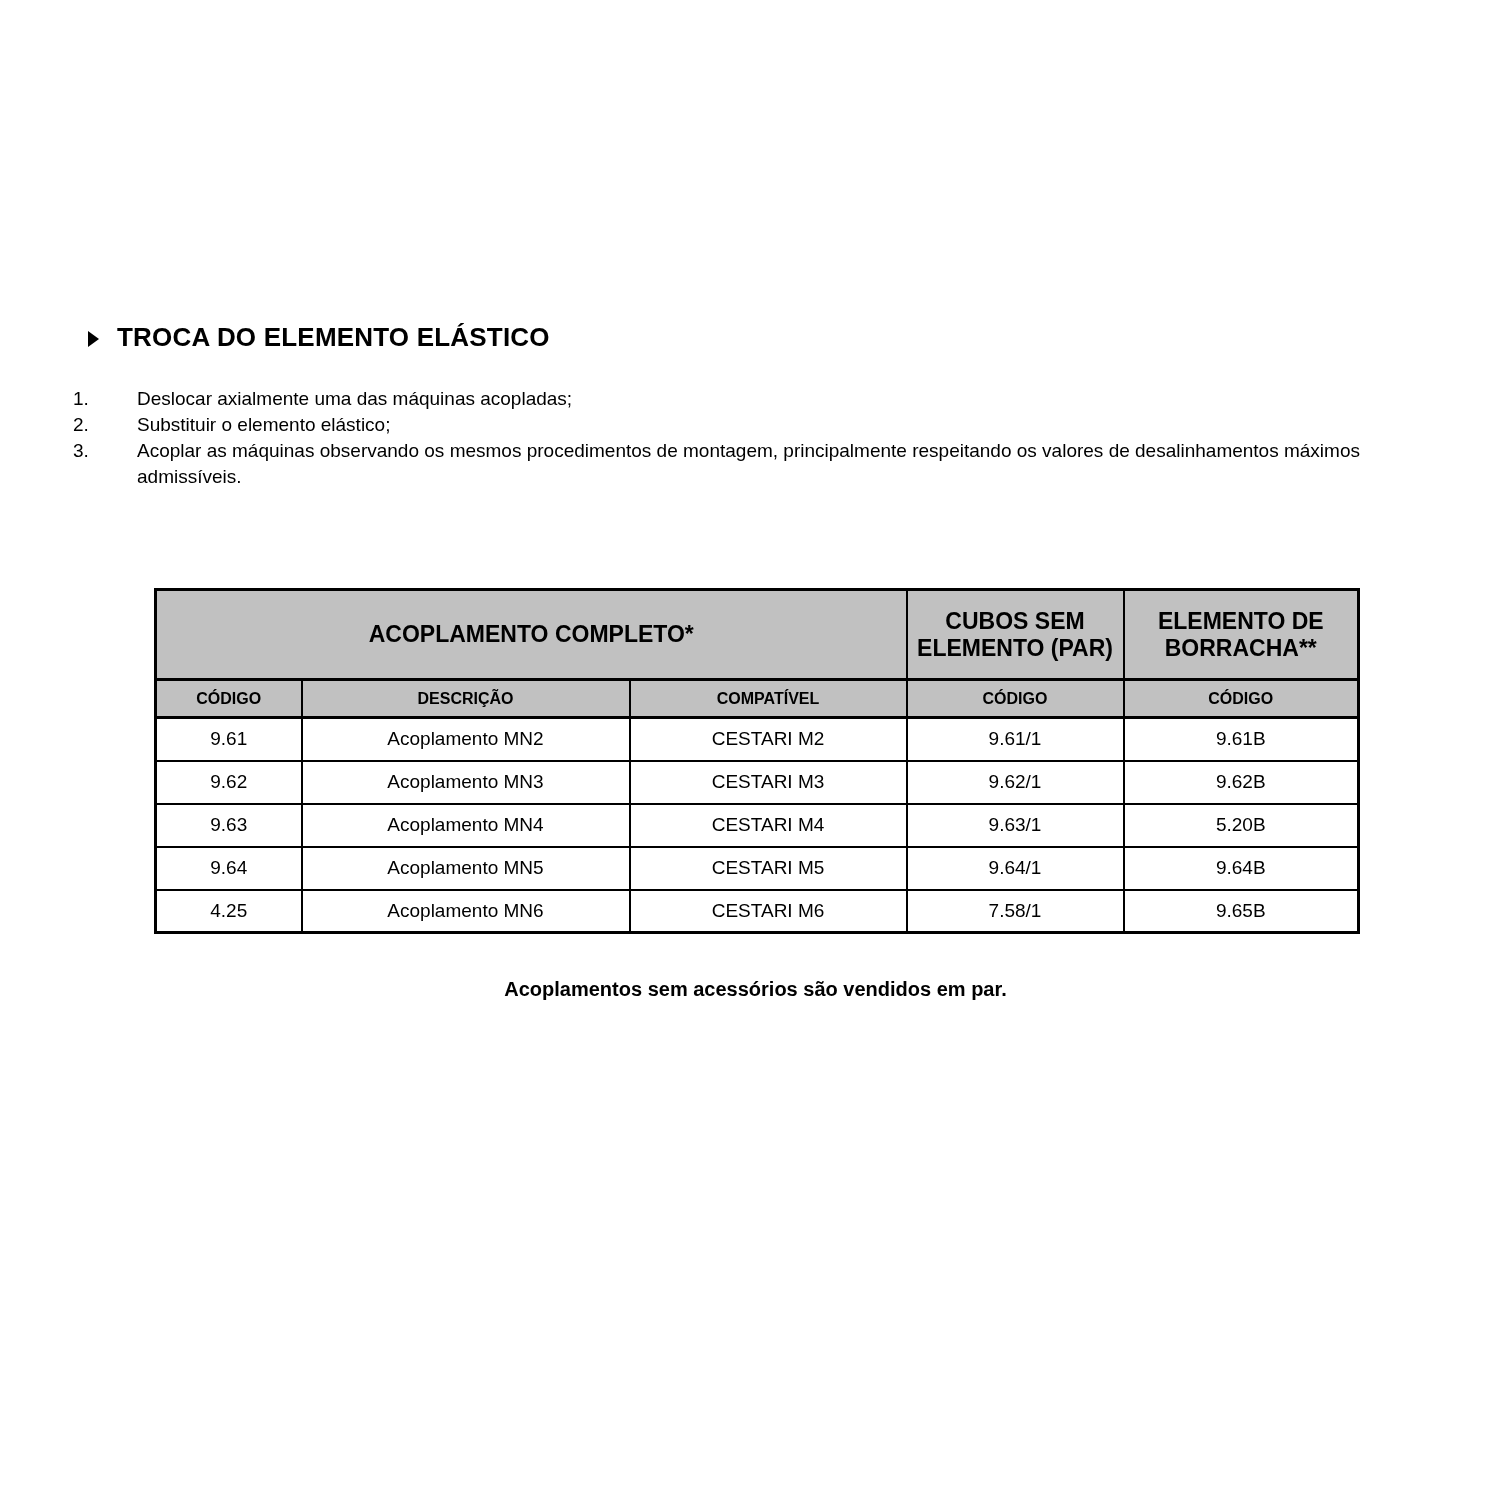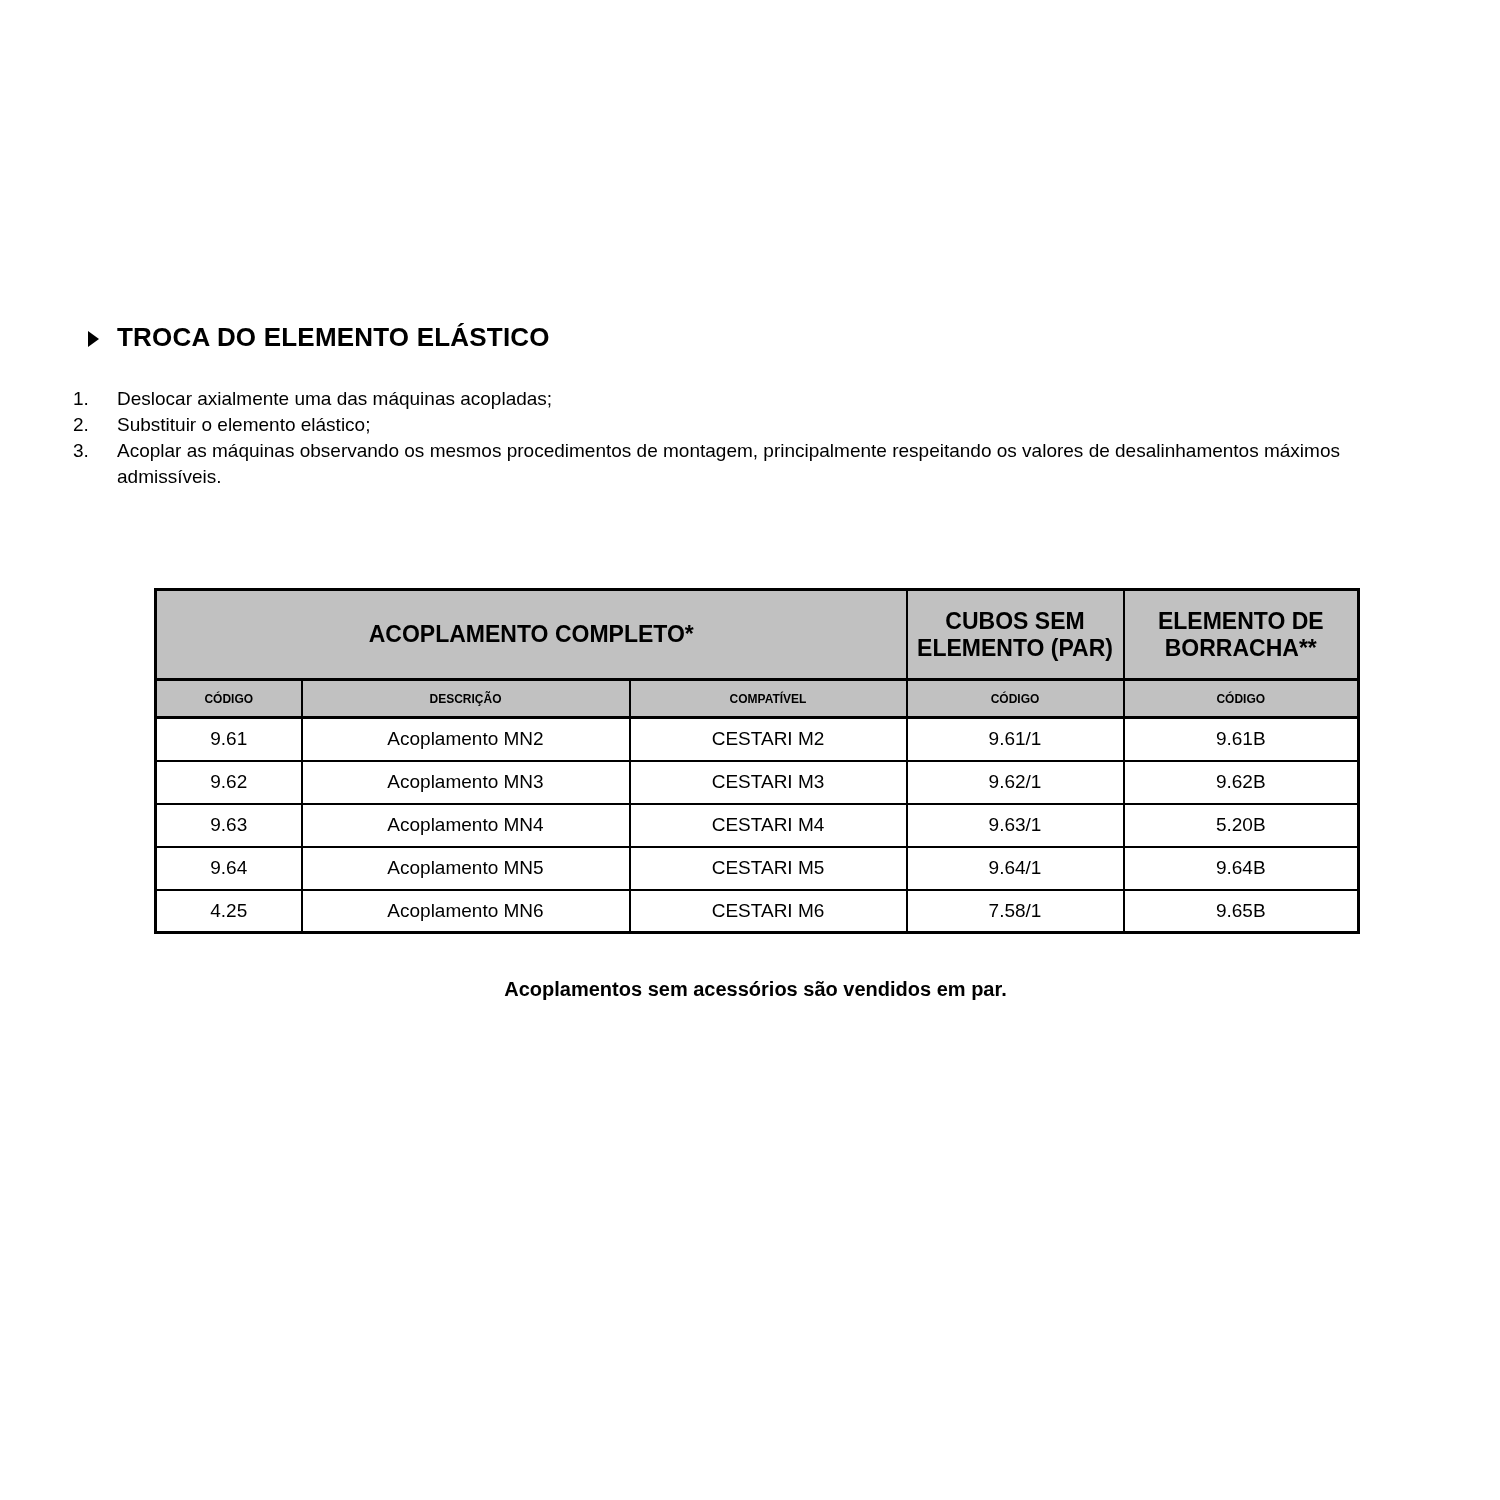--- a/index.html
+++ b/index.html
@@ -43,21 +43,21 @@
   }
   .step {
     display: flex;
     font-size: 19px;
     line-height: 26px;
   }
   .step-num {
     width: 44px;
     flex: 0 0 44px;
   }
-  .step-text { flex: 1; }
+  .step-text { flex: 1; margin-left: 20px; }
 
   
   .tbl {
     position: absolute;
     left: 154px; top: 588px;
     border-collapse: collapse;
     table-layout: fixed;
     width: 1203px;
     border: 3px solid #000;
   }
@@ -73,21 +73,21 @@
     font-weight: bold;
   }
   tr.group-row th {
     height: 90px;
     font-size: 23px;
     line-height: 27px;
     border-bottom: 3px solid #000;
   }
   tr.colhead-row th {
     height: 38px;
-    font-size: 12px;
+    font-size: 16px;
     border-bottom: 3px solid #000;
   }
   tr.data-row td {
     height: 43px;
     font-size: 19px;
     background: #ffffff;
   }
 
   
   .footer-note {

